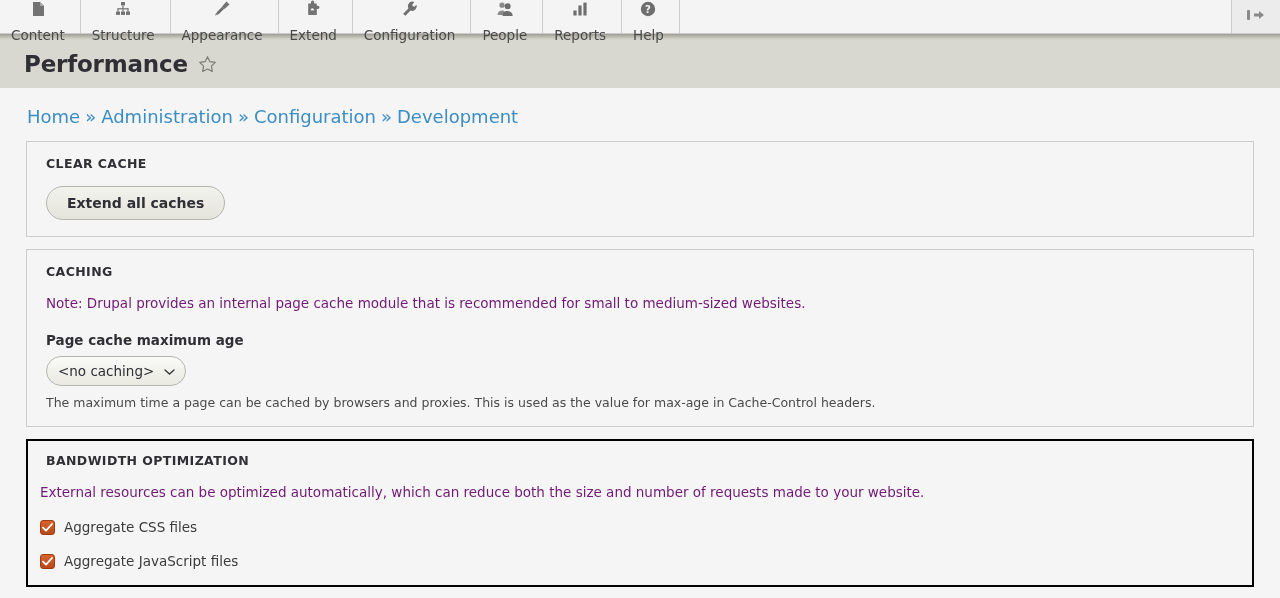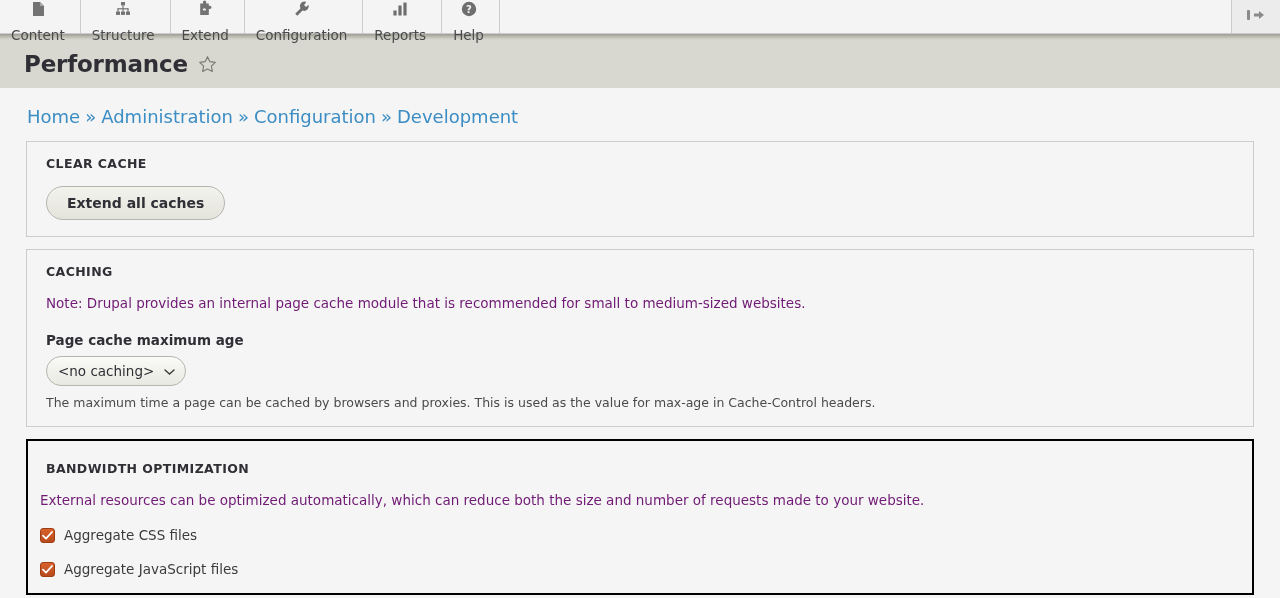--- a/index.html
+++ b/index.html
@@ -102,21 +102,21 @@
     border: 2px solid #000;
   }
   .legend {
     font-size: 12.5px;
     font-weight: bold;
     letter-spacing: 0.4px;
     color: #2f2f35;
     text-transform: uppercase;
     padding: 14px 0 0 19px;
   }
-  fieldset.panel.focused .legend { padding-left: 18px; padding-top: 20px; }
+  fieldset.panel.focused .legend { padding-left: 18px; padding-top: 12px; }
   .panel-body { padding: 0 19px; }
   fieldset.panel.focused .panel-body { padding: 0 12px; }
 
   .desc {
     font-size: 13.5px;
     color: #701a75;
     margin: 15px 0 0 0;
     line-height: 1.35;
   }
 
@@ -209,40 +209,61 @@
           <rect x="8.4" y="5.4" width="1.2" height="3" fill="#737373"></rect>
           <rect x="3.8" y="8.2" width="10.4" height="1.2" fill="#737373"></rect>
           <rect x="3.4" y="8.2" width="1.2" height="3.4" fill="#737373"></rect>
           <rect x="13.4" y="8.2" width="1.2" height="3.4" fill="#737373"></rect>
           <rect x="8.4" y="8.2" width="1.2" height="3.4" fill="#737373"></rect>
         </svg>
       </span>
       <span class="tab-label">Structure</span>
     </div>
 
+    <div class="tab">
+      <span class="tab-icon">
+        <svg width="18" height="18" viewBox="0 0 18 18">
+          <path d="M13.5 1.5l3 3-5 4.5-2.5-2.5z" fill="#737373"></path>
+          <path d="M9.2 6.8l2 2-5 5-3.4 1.4 1.4-3.4z" fill="#6e6e6e"></path>
+          <path d="M2 15.6l1.3-3 2 2z" fill="#888"></path>
+        </svg>
+      </span>
+      <span class="tab-label">Appearance</span>
+    </div>
 
     <div class="tab">
       <span class="tab-icon">
         <svg width="18" height="18" viewBox="0 0 18 18">
           <path d="M7 2.2a1.6 1.6 0 0 1 3.2 0V3.4h2.6v2.3h1.1a1.6 1.6 0 0 1 0 3.2h-1.1V11H10v-1.2a1.6 1.6 0 0 0-3.2 0V11H4.2V3.4H7z" fill="#737373"></path>
           <rect x="4.2" y="10.4" width="8.6" height="4.6" fill="#737373"></rect>
         </svg>
       </span>
       <span class="tab-label">Extend</span>
     </div>
 
     <div class="tab">
       <span class="tab-icon">
         <svg width="18" height="18" viewBox="0 0 18 18">
           <path d="M11.4 1.6a4.6 4.6 0 0 0-4 6.9L2.2 13.7l2.1 2.1 5.2-5.2a4.6 4.6 0 0 0 6-5.9L13 6.9 11.1 5 13.3 2a4.6 4.6 0 0 0-1.9-.4z" fill="#6e6e6e"></path>
         </svg>
       </span>
       <span class="tab-label">Configuration</span>
     </div>
 
+    <div class="tab">
+      <span class="tab-icon">
+        <svg width="18" height="18" viewBox="0 0 18 18">
+          <circle cx="6" cy="5.2" r="2.6" fill="#8a8a8a"></circle>
+          <path d="M1.6 15c0-2.6 2-4.4 4.4-4.4s4.4 1.8 4.4 4.4z" fill="#8a8a8a"></path>
+          <circle cx="11.6" cy="6.2" r="3" fill="#6e6e6e"></circle>
+          <path d="M6.5 16c0-2.9 2.3-5 5.1-5s5.1 2.1 5.1 5z" fill="#6e6e6e"></path>
+        </svg>
+      </span>
+      <span class="tab-label">People</span>
+    </div>
 
     <div class="tab">
       <span class="tab-icon">
         <svg width="18" height="18" viewBox="0 0 18 18">
           <rect x="2.4" y="10.5" width="3.2" height="5" fill="#6e6e6e"></rect>
           <rect x="7.4" y="5.5" width="3.2" height="10" fill="#6e6e6e"></rect>
           <rect x="12.4" y="2.6" width="3.2" height="12.9" fill="#6e6e6e"></rect>
         </svg>
       </span>
       <span class="tab-label">Reports</span>

